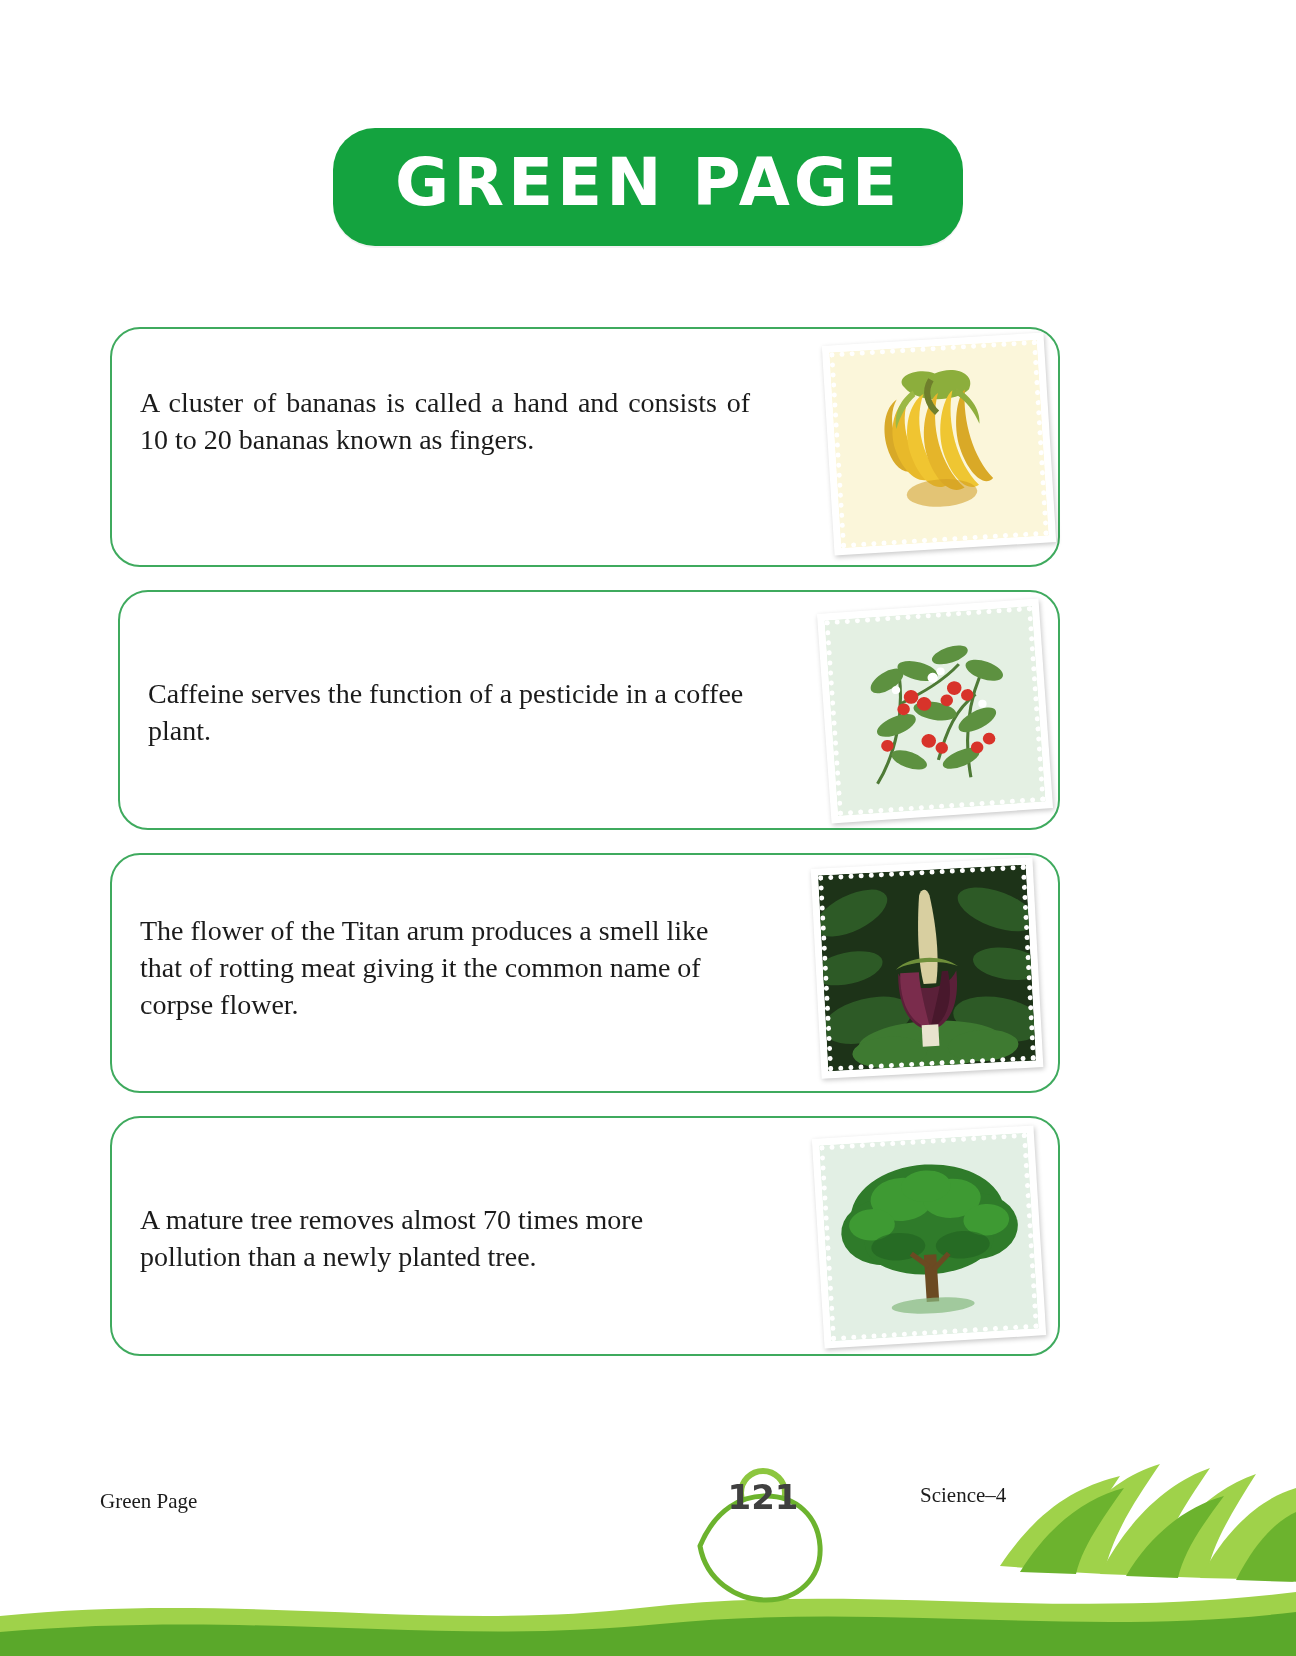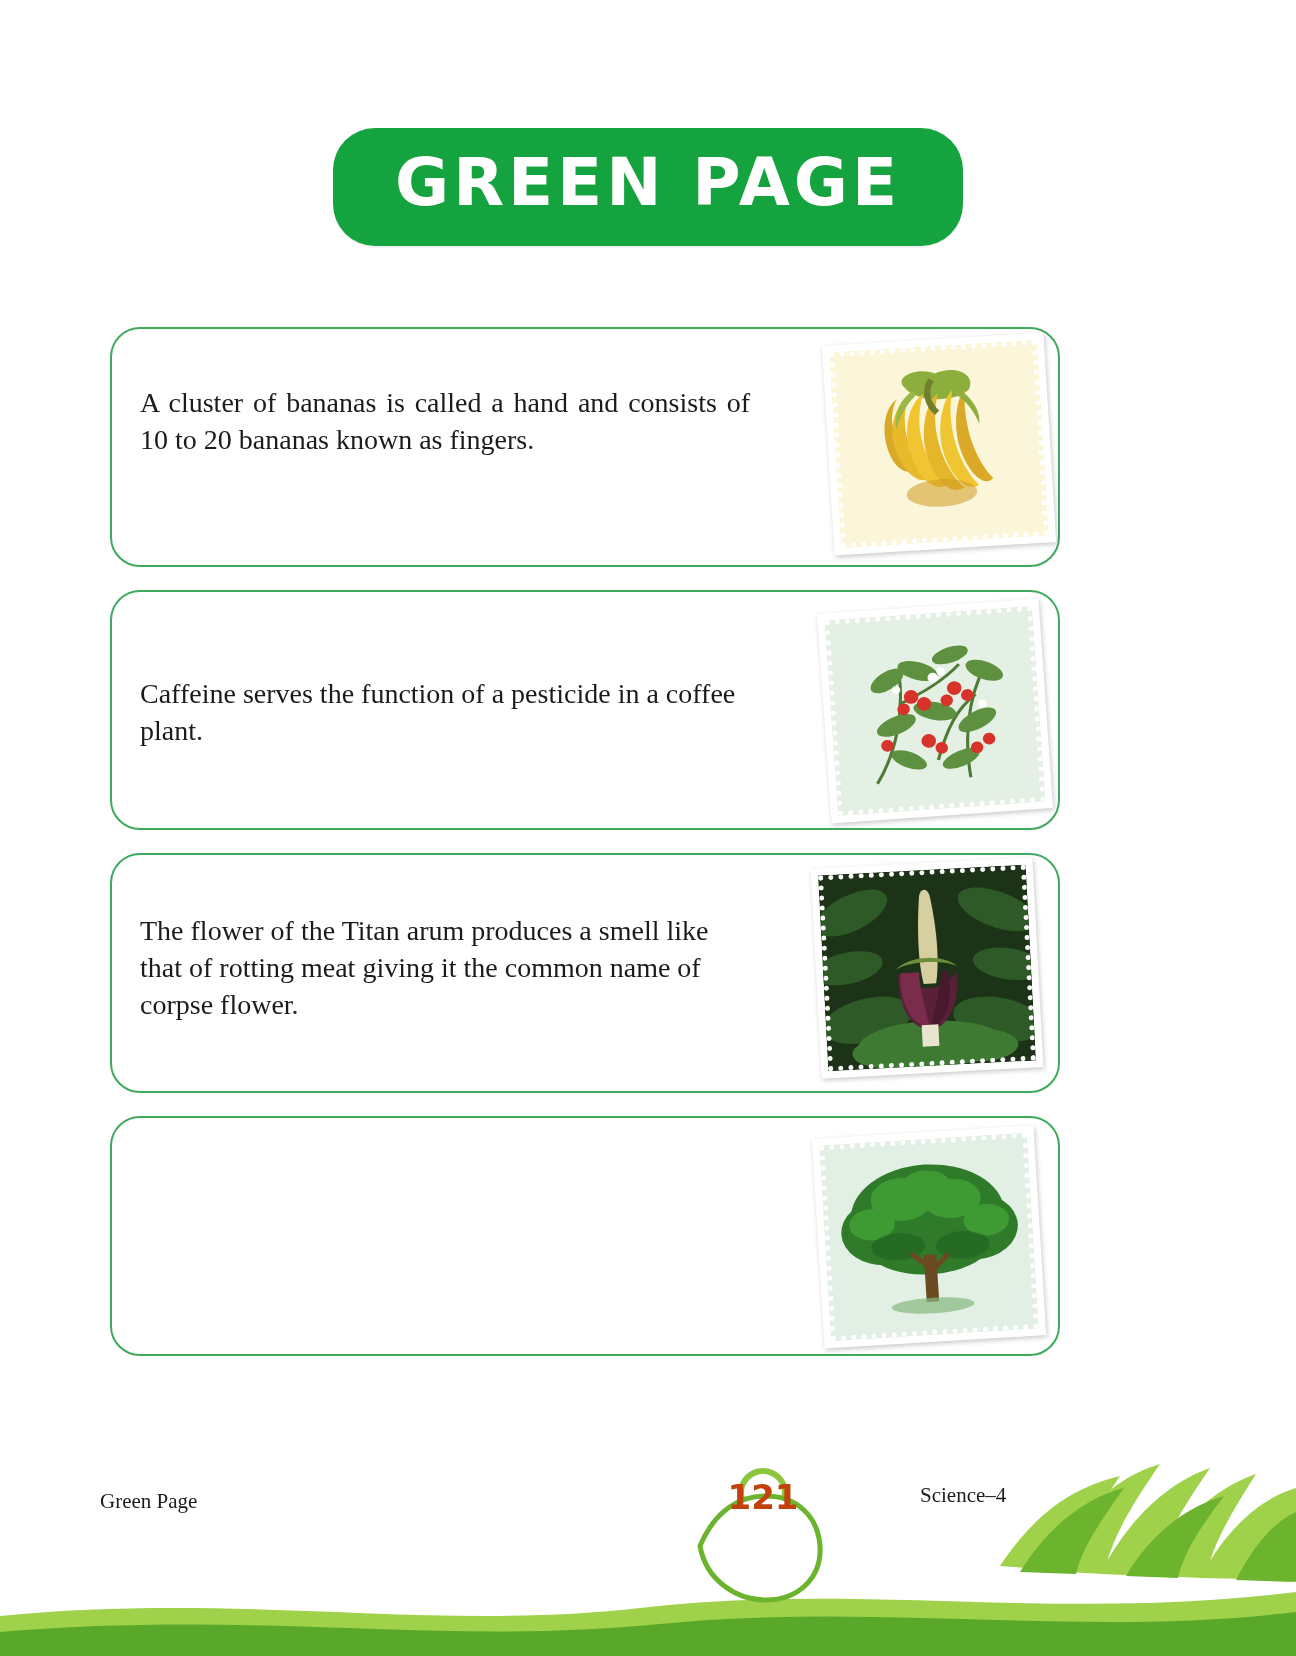--- a/index.html
+++ b/index.html
@@ -49,21 +49,21 @@
   }
   .card {
     position: relative;
     border: 2px solid #3faa5e;
     border-radius: 30px;
     background: #ffffff;
     box-sizing: border-box;
     margin-bottom: 23px;
   }
   .card-1 { height: 240px; }
-  .card-2 { height: 240px; }
+  .card-2 { height: 240px; margin-left: 8px; }
   .card-3 { height: 240px; padding-left: 32px; }
   .card-4 { height: 240px; }
 
   .card-text {
     position: absolute;
     left: 28px;
     width: 610px;
     font-size: 28px;
     line-height: 1.32;
     color: #1b1b1b;
@@ -133,21 +133,21 @@
     left: 718px;
     bottom: 120px;
     width: 90px;
     height: 78px;
     display: flex;
     align-items: center;
     justify-content: center;
     font-family: "DejaVu Sans", sans-serif;
     font-weight: bold;
     font-size: 34px;
-    color: #c2410c;
+    color: #404040;
     z-index: 5;
   }
 
   .footer-art {
     position: absolute;
     left: 0;
     bottom: 0;
     width: 1296px;
     height: 300px;
     pointer-events: none;
@@ -262,20 +262,21 @@
           <path d="M120 104 C124 136 116 156 100 162 C106 140 112 120 114 104Z" fill="#48182c"></path>
           <path d="M70 100 C84 86 116 86 130 100 C116 92 84 92 70 100Z" fill="#6e8f3a"></path>
           <rect x="92" y="158" width="16" height="22" fill="#e9e4cf"></rect>
         </svg>
         <div class="stamp-notch"></div>
       </div>
     </div>
   </div>
 
   <div class="card card-4">
+    <div class="card-text">A mature tree removes almost 70 times more pollution than a newly planted tree.</div>
     <div class="stamp stamp-4">
       <div class="stamp-inner">
         <svg class="art-tree" viewBox="0 0 200 200" preserveAspectRatio="none">
           <rect x="0" y="0" width="200" height="200" fill="#e2efe4"></rect>
           <g fill="#2f7b2a">
             <ellipse cx="100" cy="78" rx="74" ry="52"></ellipse>
             <ellipse cx="58" cy="92" rx="42" ry="34"></ellipse>
             <ellipse cx="144" cy="92" rx="42" ry="34"></ellipse>
             <ellipse cx="100" cy="104" rx="62" ry="34"></ellipse>
           </g>

